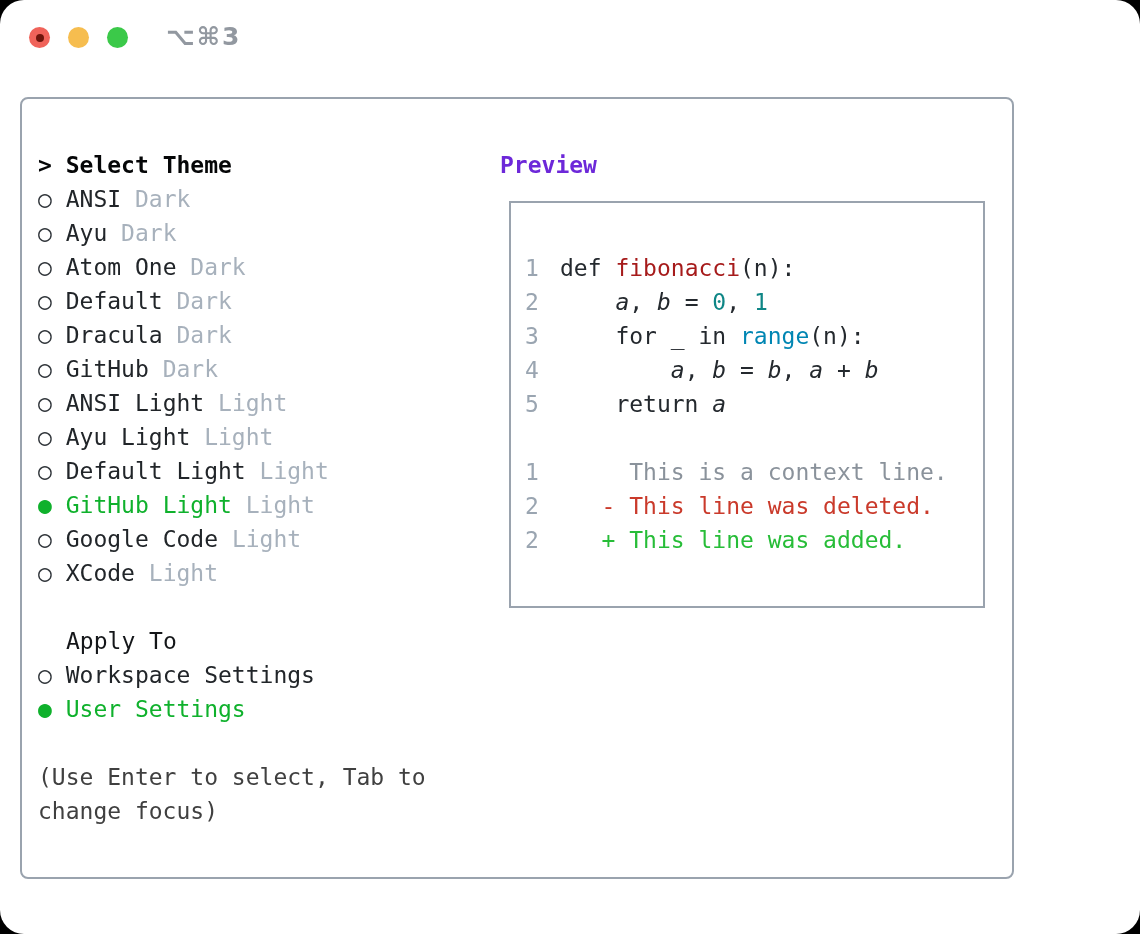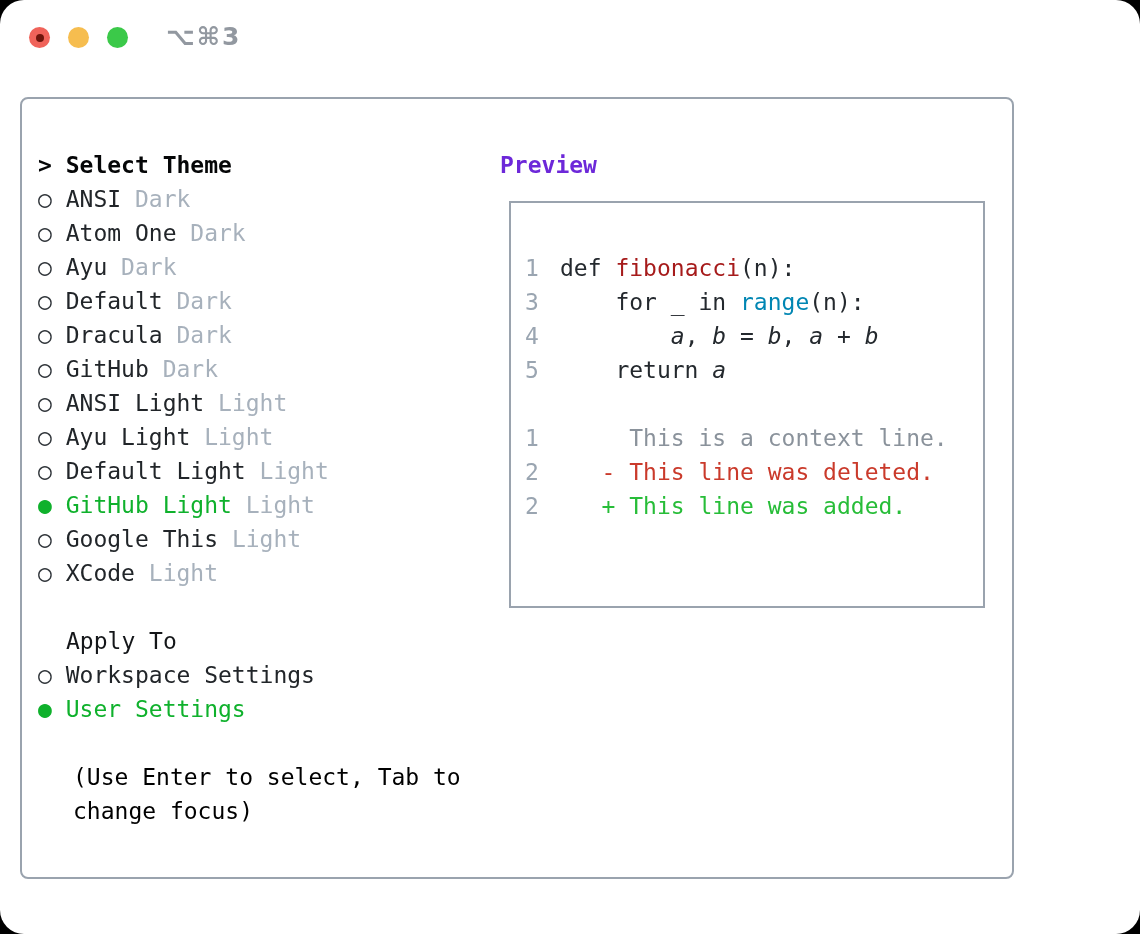--- a/index.html
+++ b/index.html
@@ -23,21 +23,21 @@
   }
   
   .main-box {
     position:absolute; left:20px; top:97px; width:994px; height:782px;
     border:2px solid #9aa3ae; border-radius:8px; background:#fff;
   }
   .row { height:34px; line-height:34px; font-size:23px; white-space:pre; color:#212529; }
   .left-col { position:absolute; left:16px; top:49px; }
   .bold { font-weight:bold; color:#050607; }
   .tag { color:#a7b1bc; }
-  .dim { color:#000000;margin-left:35px; }
+  .dim { color:#404040; }
   .bullet { color:#33383d; }
   .sel, .sel .bullet { color:#0fb12c; }
   .apply-header { color:#141619; padding-left:28px; }
   
   .preview-heading { position:absolute; left:478px; top:49px; height:34px; line-height:34px;
     font-size:23px; font-weight:bold; color:#6d28d9; }
   .preview-box {
     position:absolute; left:487px; top:102px; width:476px; height:407px;
     border:2px solid #9aa3ae; background:#fff; padding:48px 0 0 14px; overflow:hidden;
   }
@@ -66,30 +66,30 @@
     <span class="wtitle">⌥⌘3</span>
   </div>
 
   <div class="main-box">
 
     <div class="left-col">
       <div class="row"><span class="bold">&gt; </span><span class="bold">Select Theme</span></div>
 
       <div id="theme-list">
           <div class="row"><span class="bullet">○ </span><span>ANSI</span><span class="tag"> Dark</span></div>
+          <div class="row"><span class="bullet">○ </span><span>Ayu</span><span class="tag"> Dark</span></div>
           <div class="row"><span class="bullet">○ </span><span>Atom One</span><span class="tag"> Dark</span></div>
-          <div class="row"><span class="bullet">○ </span><span>Ayu</span><span class="tag"> Dark</span></div>
           <div class="row"><span class="bullet">○ </span><span>Default</span><span class="tag"> Dark</span></div>
           <div class="row"><span class="bullet">○ </span><span>Dracula</span><span class="tag"> Dark</span></div>
           <div class="row"><span class="bullet">○ </span><span>GitHub</span><span class="tag"> Dark</span></div>
           <div class="row"><span class="bullet">○ </span><span>ANSI Light</span><span class="tag"> Light</span></div>
           <div class="row"><span class="bullet">○ </span><span>Ayu Light</span><span class="tag"> Light</span></div>
           <div class="row"><span class="bullet">○ </span><span>Default Light</span><span class="tag"> Light</span></div>
           <div class="row sel"><span class="bullet">● </span><span>GitHub Light</span><span class="tag"> Light</span></div>
-          <div class="row"><span class="bullet">○ </span><span>Google This</span><span class="tag"> Light</span></div>
+          <div class="row"><span class="bullet">○ </span><span>Google Code</span><span class="tag"> Light</span></div>
           <div class="row"><span class="bullet">○ </span><span>XCode</span><span class="tag"> Light</span></div>
         </div>
 
       <div class="row"> </div>
       <div class="row apply-header">Apply To</div>
 
       <div id="apply-list">
           <div class="row"><span class="bullet">○ </span><span>Workspace Settings</span></div>
           <div class="row sel"><span class="bullet">● </span><span>User Settings</span></div>
         </div>
@@ -97,20 +97,21 @@
       <div class="row"> </div>
       <div class="row dim">(Use Enter to select, Tab to</div>
       <div class="row dim">change focus)</div>
     </div>
 
     <div class="preview-heading">Preview</div>
 
     <div class="preview-box">
       <div id="preview-lines">
           <div class="pline"><span class="ln">1</span><span class="tok-plain">def </span><span class="tok-func">fibonacci</span><span class="tok-plain">(n):</span></div>
+          <div class="pline"><span class="ln">2</span><span class="tok-plain">    </span><span class="tok-var">a</span><span class="tok-plain">, </span><span class="tok-var">b</span><span class="tok-plain"> = </span><span class="tok-numlit">0</span><span class="tok-plain">, </span><span class="tok-numlit">1</span></div>
           <div class="pline"><span class="ln">3</span><span class="tok-plain">    for _ in </span><span class="tok-call">range</span><span class="tok-plain">(n):</span></div>
           <div class="pline"><span class="ln">4</span><span class="tok-plain">        </span><span class="tok-var">a</span><span class="tok-plain">, </span><span class="tok-var">b</span><span class="tok-plain"> = </span><span class="tok-var">b</span><span class="tok-plain">, </span><span class="tok-var">a</span><span class="tok-plain"> + </span><span class="tok-var">b</span></div>
           <div class="pline"><span class="ln">5</span><span class="tok-plain">    return </span><span class="tok-var">a</span></div>
           <div class="pline"><span class="ln"></span></div>
           <div class="pline"><span class="ln">1</span><span class="tok-ctx">     This is a context line.</span></div>
           <div class="pline"><span class="ln">2</span><span class="tok-del">   - This line was deleted.</span></div>
           <div class="pline"><span class="ln">2</span><span class="tok-add">   + This line was added.</span></div>
         </div>
     </div>
 

